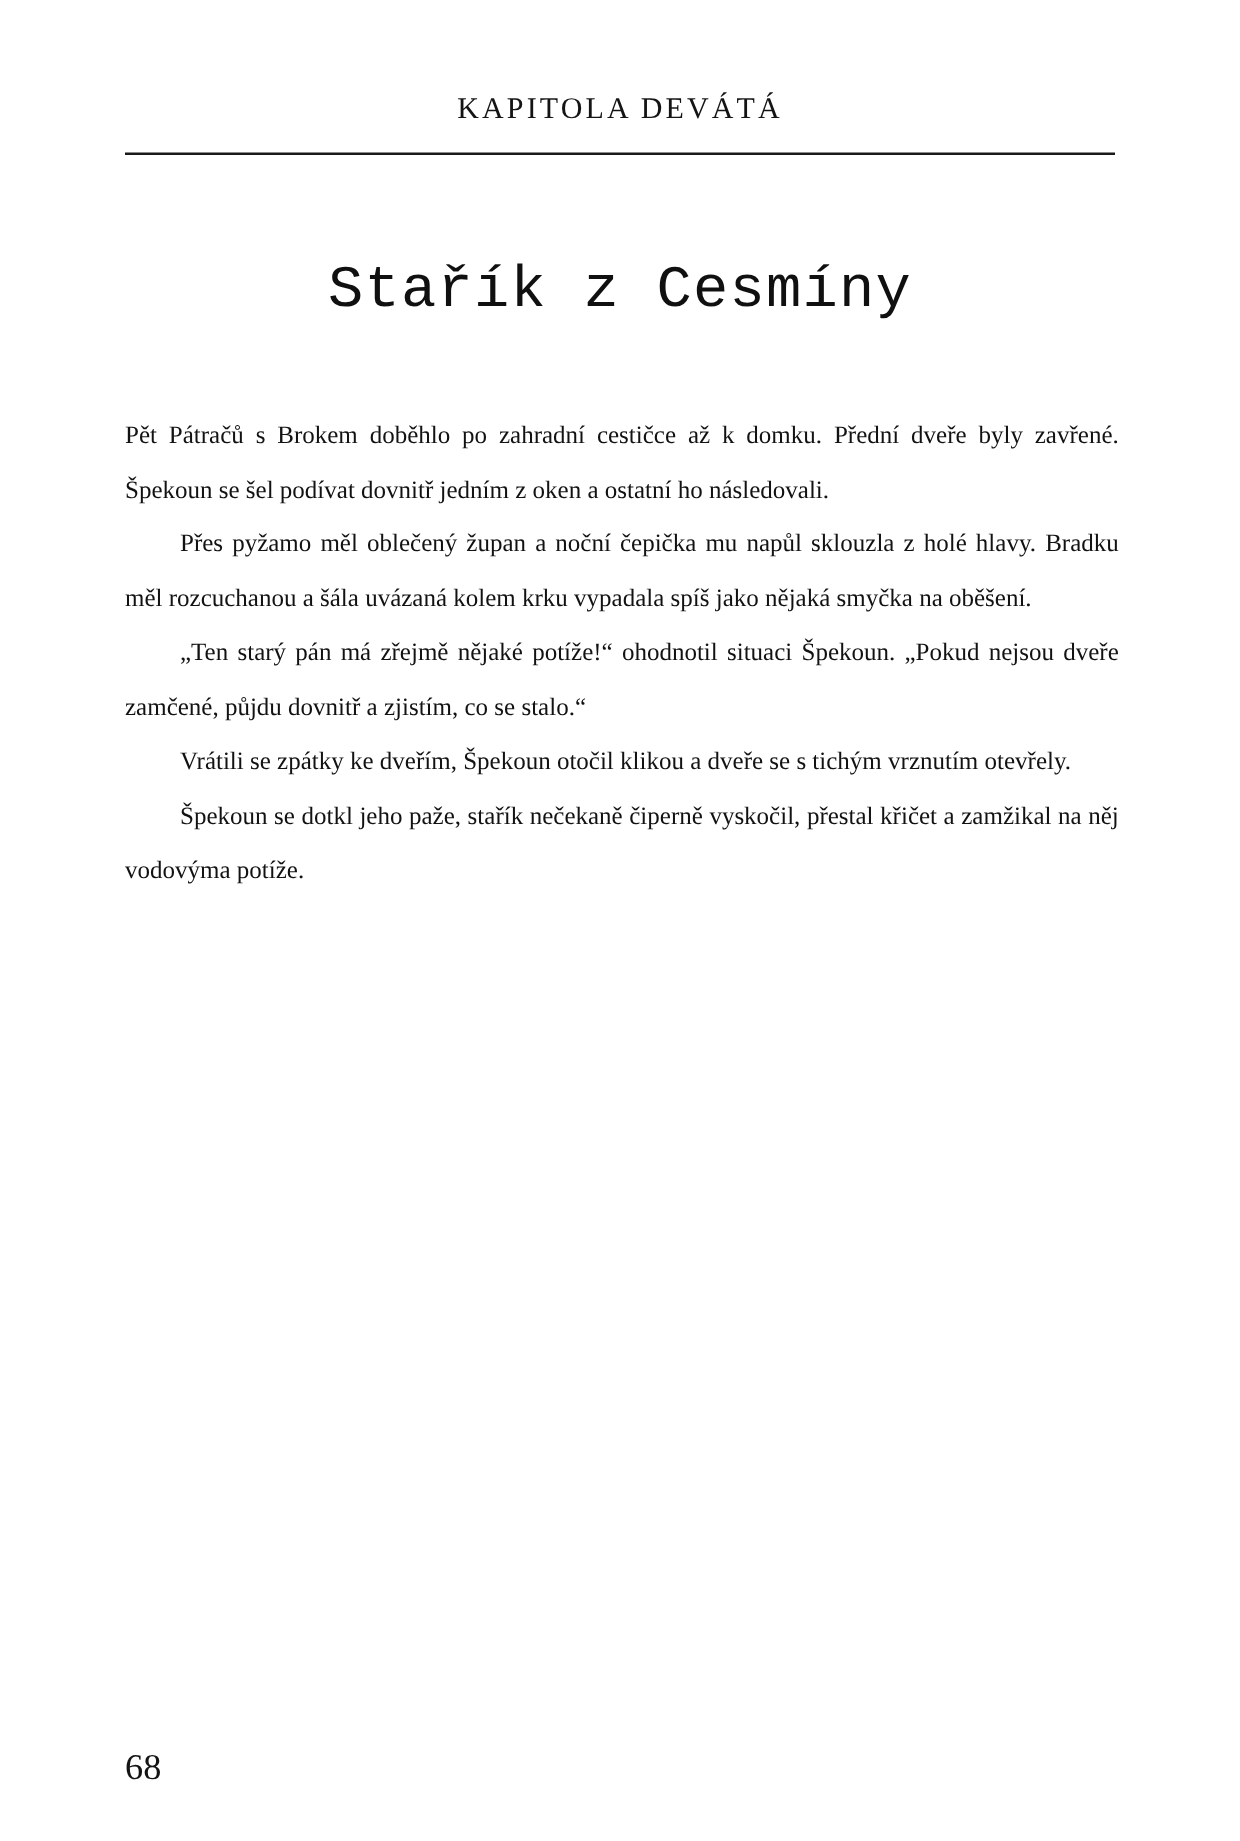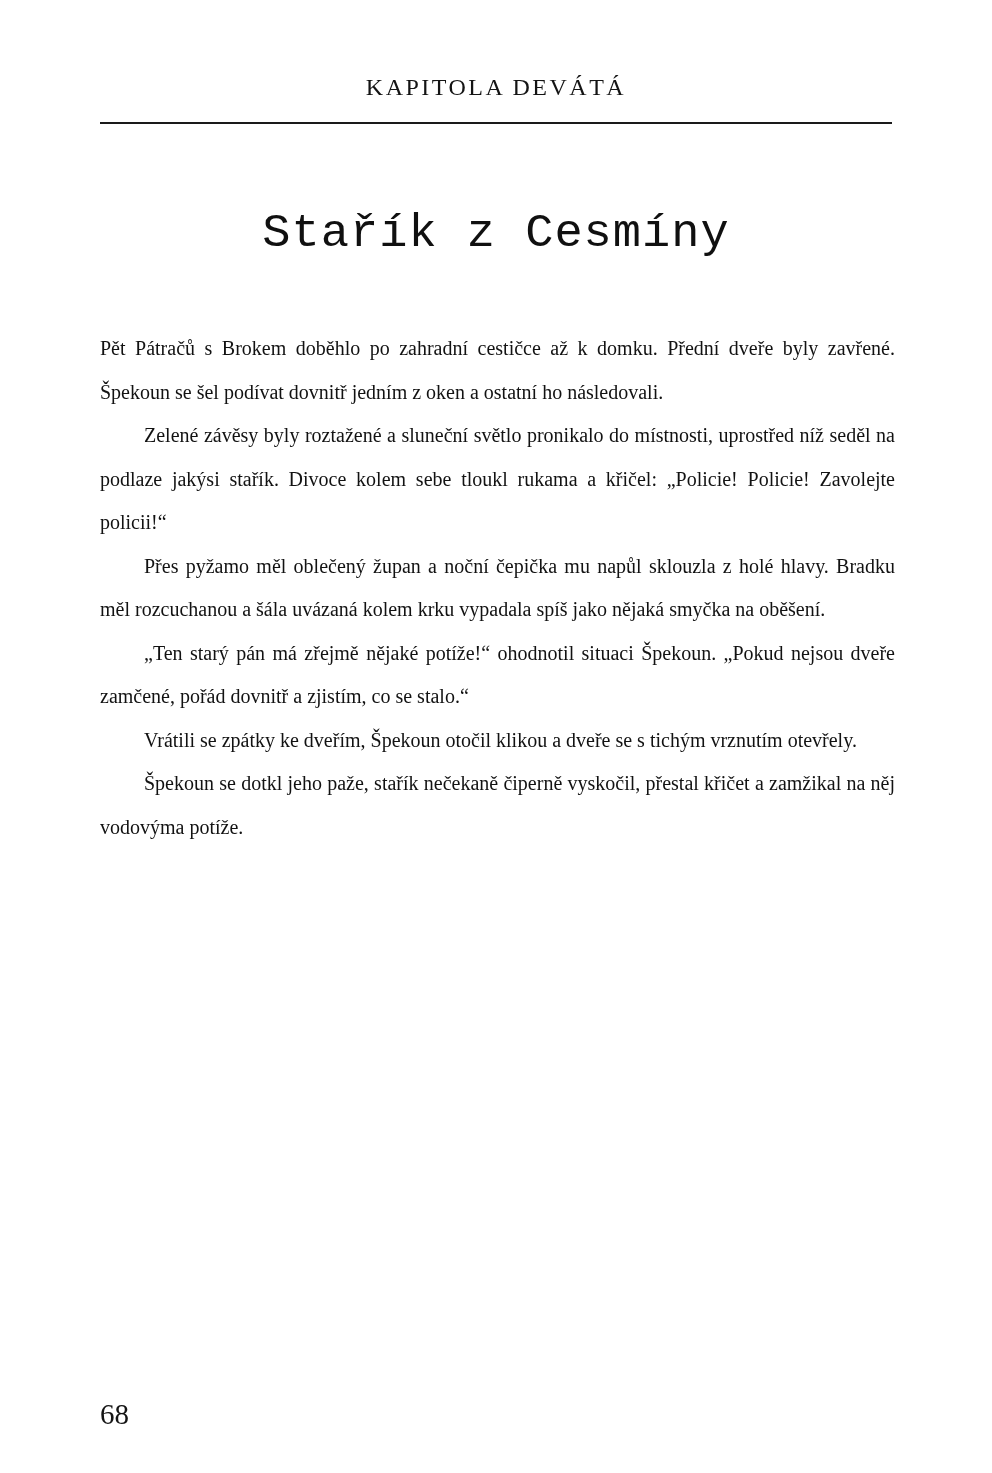--- a/index.html
+++ b/index.html
@@ -94,22 +94,21 @@
   <div class="chapter-head">
     <span class="running-title">KAPITOLA DEVÁTÁ</span>
   </div>
 
   <div class="rule"></div>
 
   <h1 class="chapter-title">Stařík z Cesmíny</h1>
 
   <div class="body-text">
     <p>Pět Pátračů s Brokem doběhlo po zahradní cestičce až k domku. Přední dveře byly zavřené. Špekoun se šel podívat dovnitř jedním z oken a ostatní ho následovali.</p>
-    <p class="indent">Zelené závěsy byly roztažené a sluneční světlo pronikalo do místnosti, uprostřed níž seděl na podlaze jakýsi stařík. Divoce kolem sebe tloukl rukama a křičel: „Policie! Policie! Zavolejte policii!“</p>
     <p class="indent">Přes pyžamo měl oblečený župan a noční čepička mu napůl sklouzla z holé hlavy. Bradku měl rozcuchanou a šála uvázaná kolem krku vypadala spíš jako nějaká smyčka na oběšení.</p>
-    <p class="indent">„Ten starý pán má zřejmě nějaké potíže!“ ohodnotil situaci Špekoun. „Pokud nejsou dveře zamčené, pořád dovnitř a zjistím, co se stalo.“</p>
+    <p class="indent">„Ten starý pán má zřejmě nějaké potíže!“ ohodnotil situaci Špekoun. „Pokud nejsou dveře zamčené, půjdu dovnitř a zjistím, co se stalo.“</p>
     <p class="indent">Vrátili se zpátky ke dveřím, Špekoun otočil klikou a dveře se s tichým vrznutím otevřely.</p>
     <p class="indent">Špekoun se dotkl jeho paže, stařík nečekaně čiperně vyskočil, přestal křičet a zamžikal na něj vodovýma potíže.</p>
   </div>
 
   <div class="page-number">68</div>
 
 </div>
 
 </body></html>

